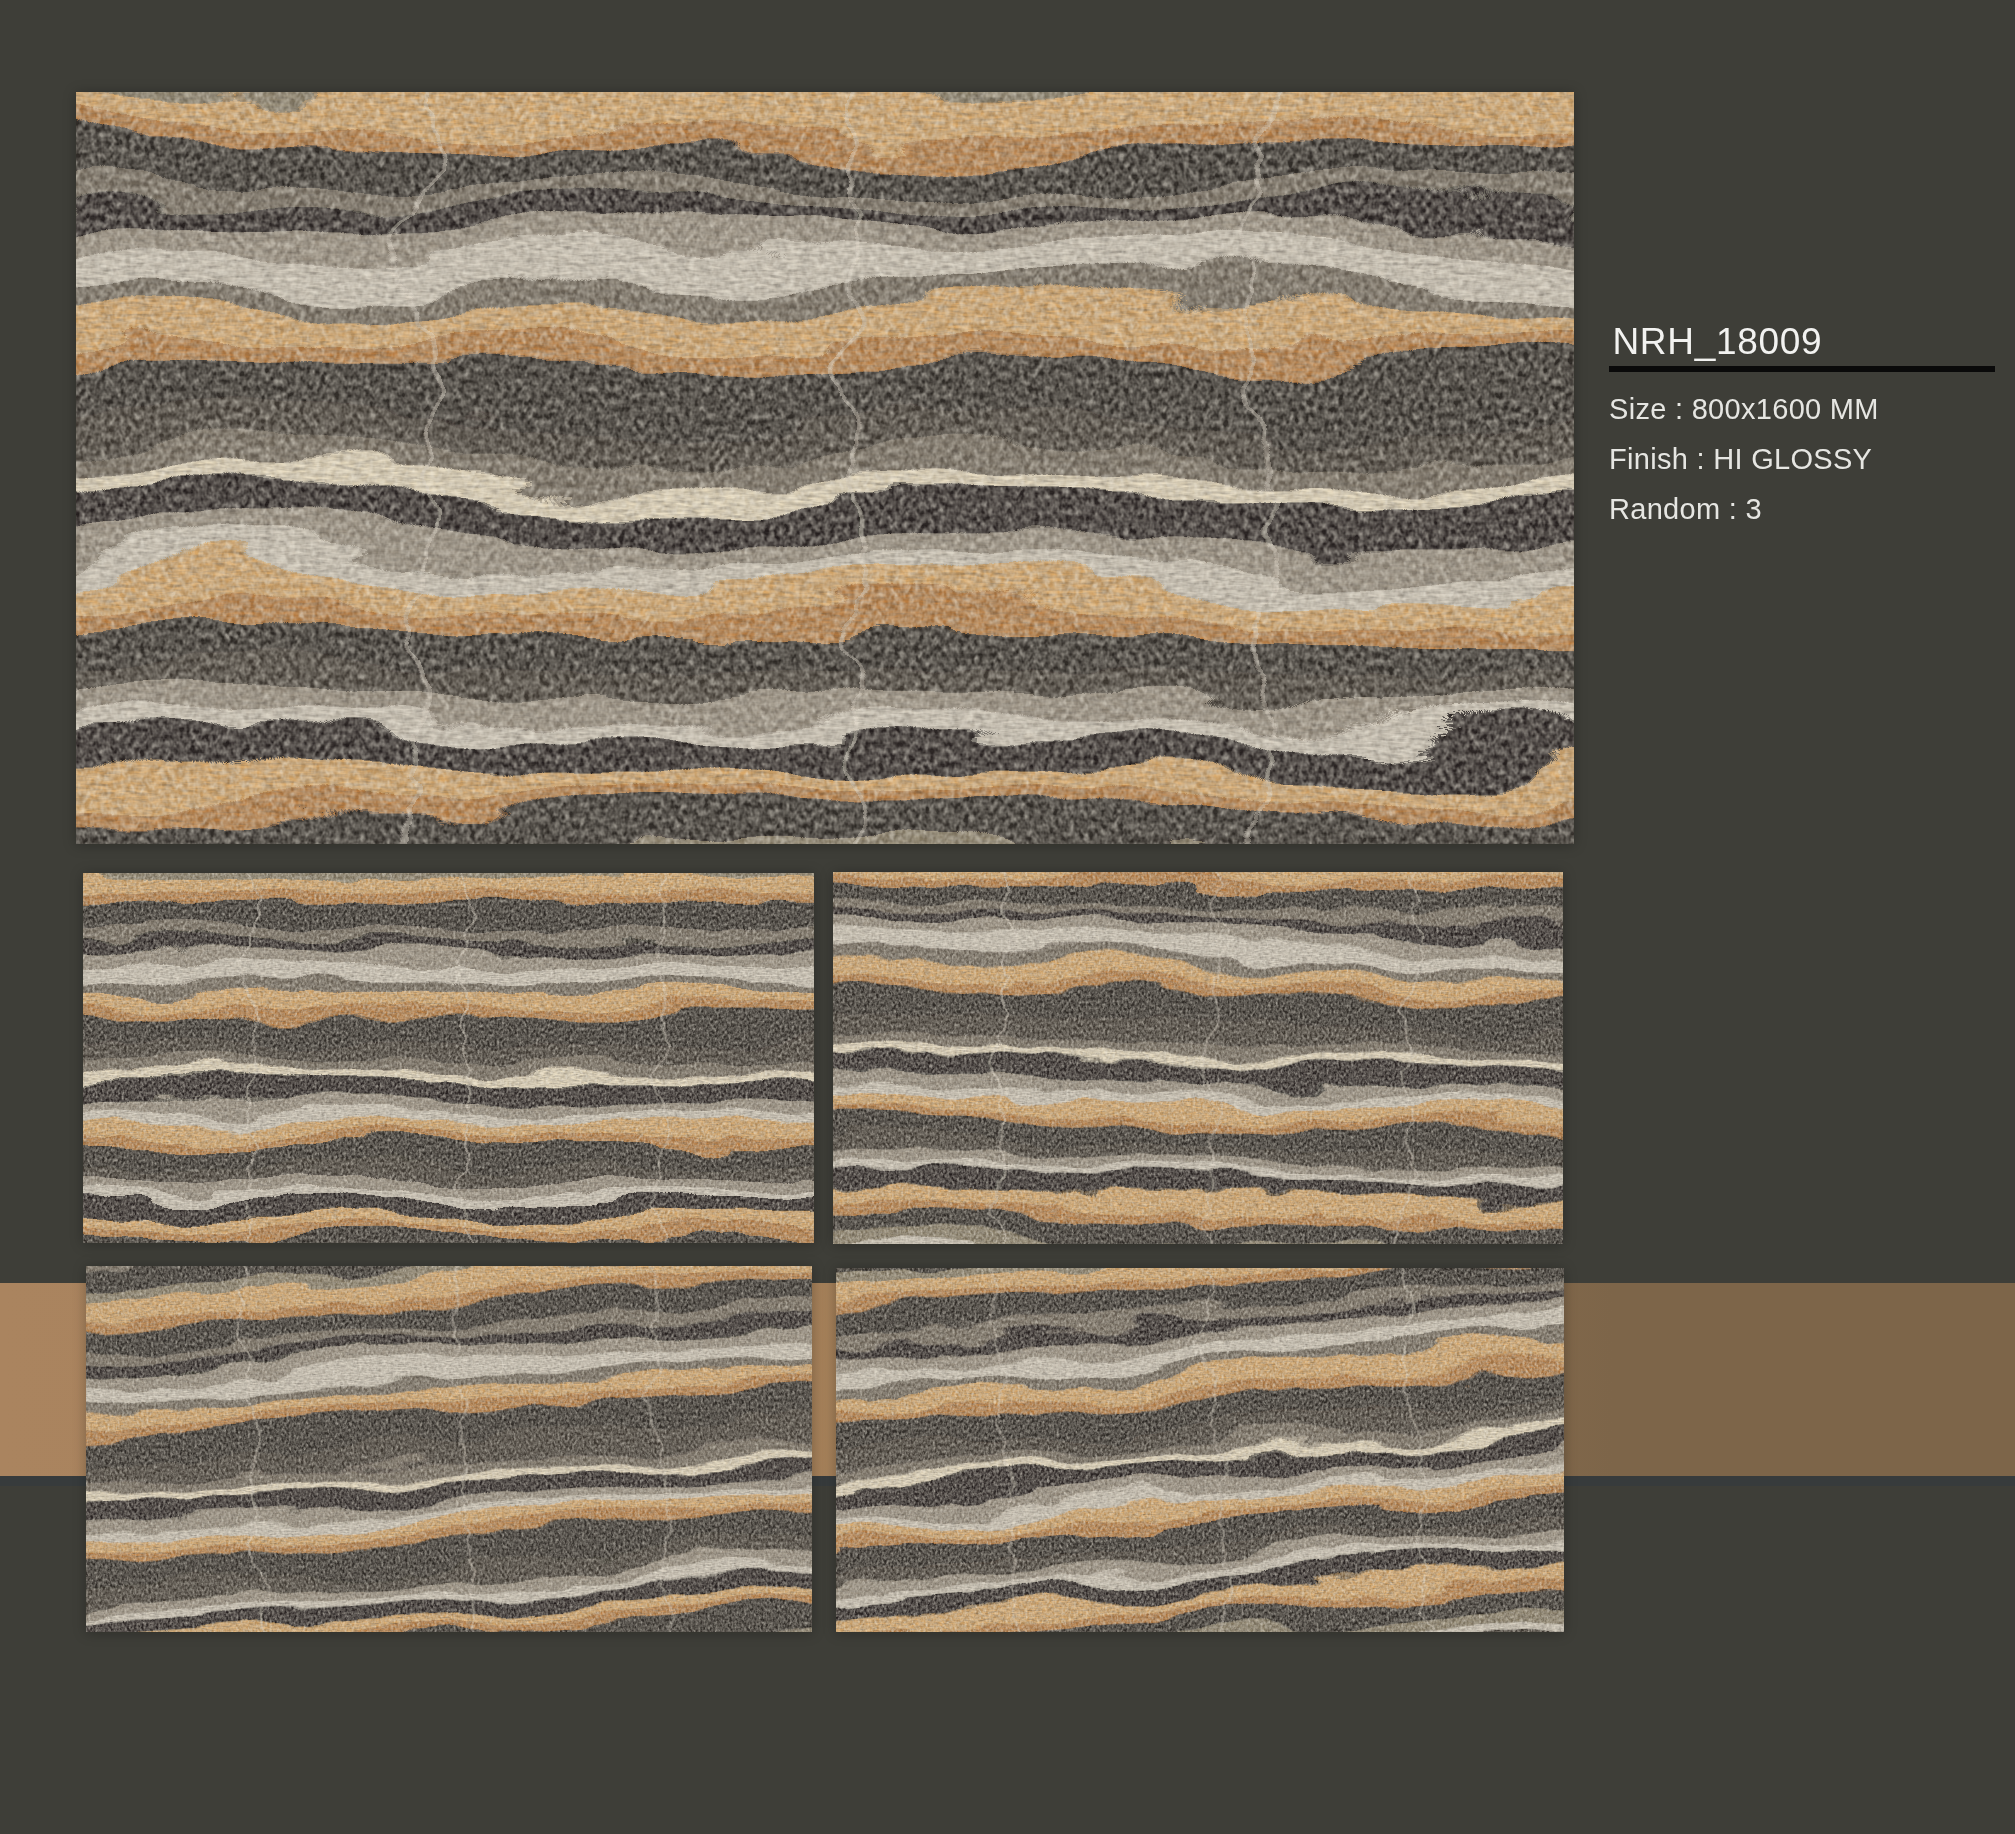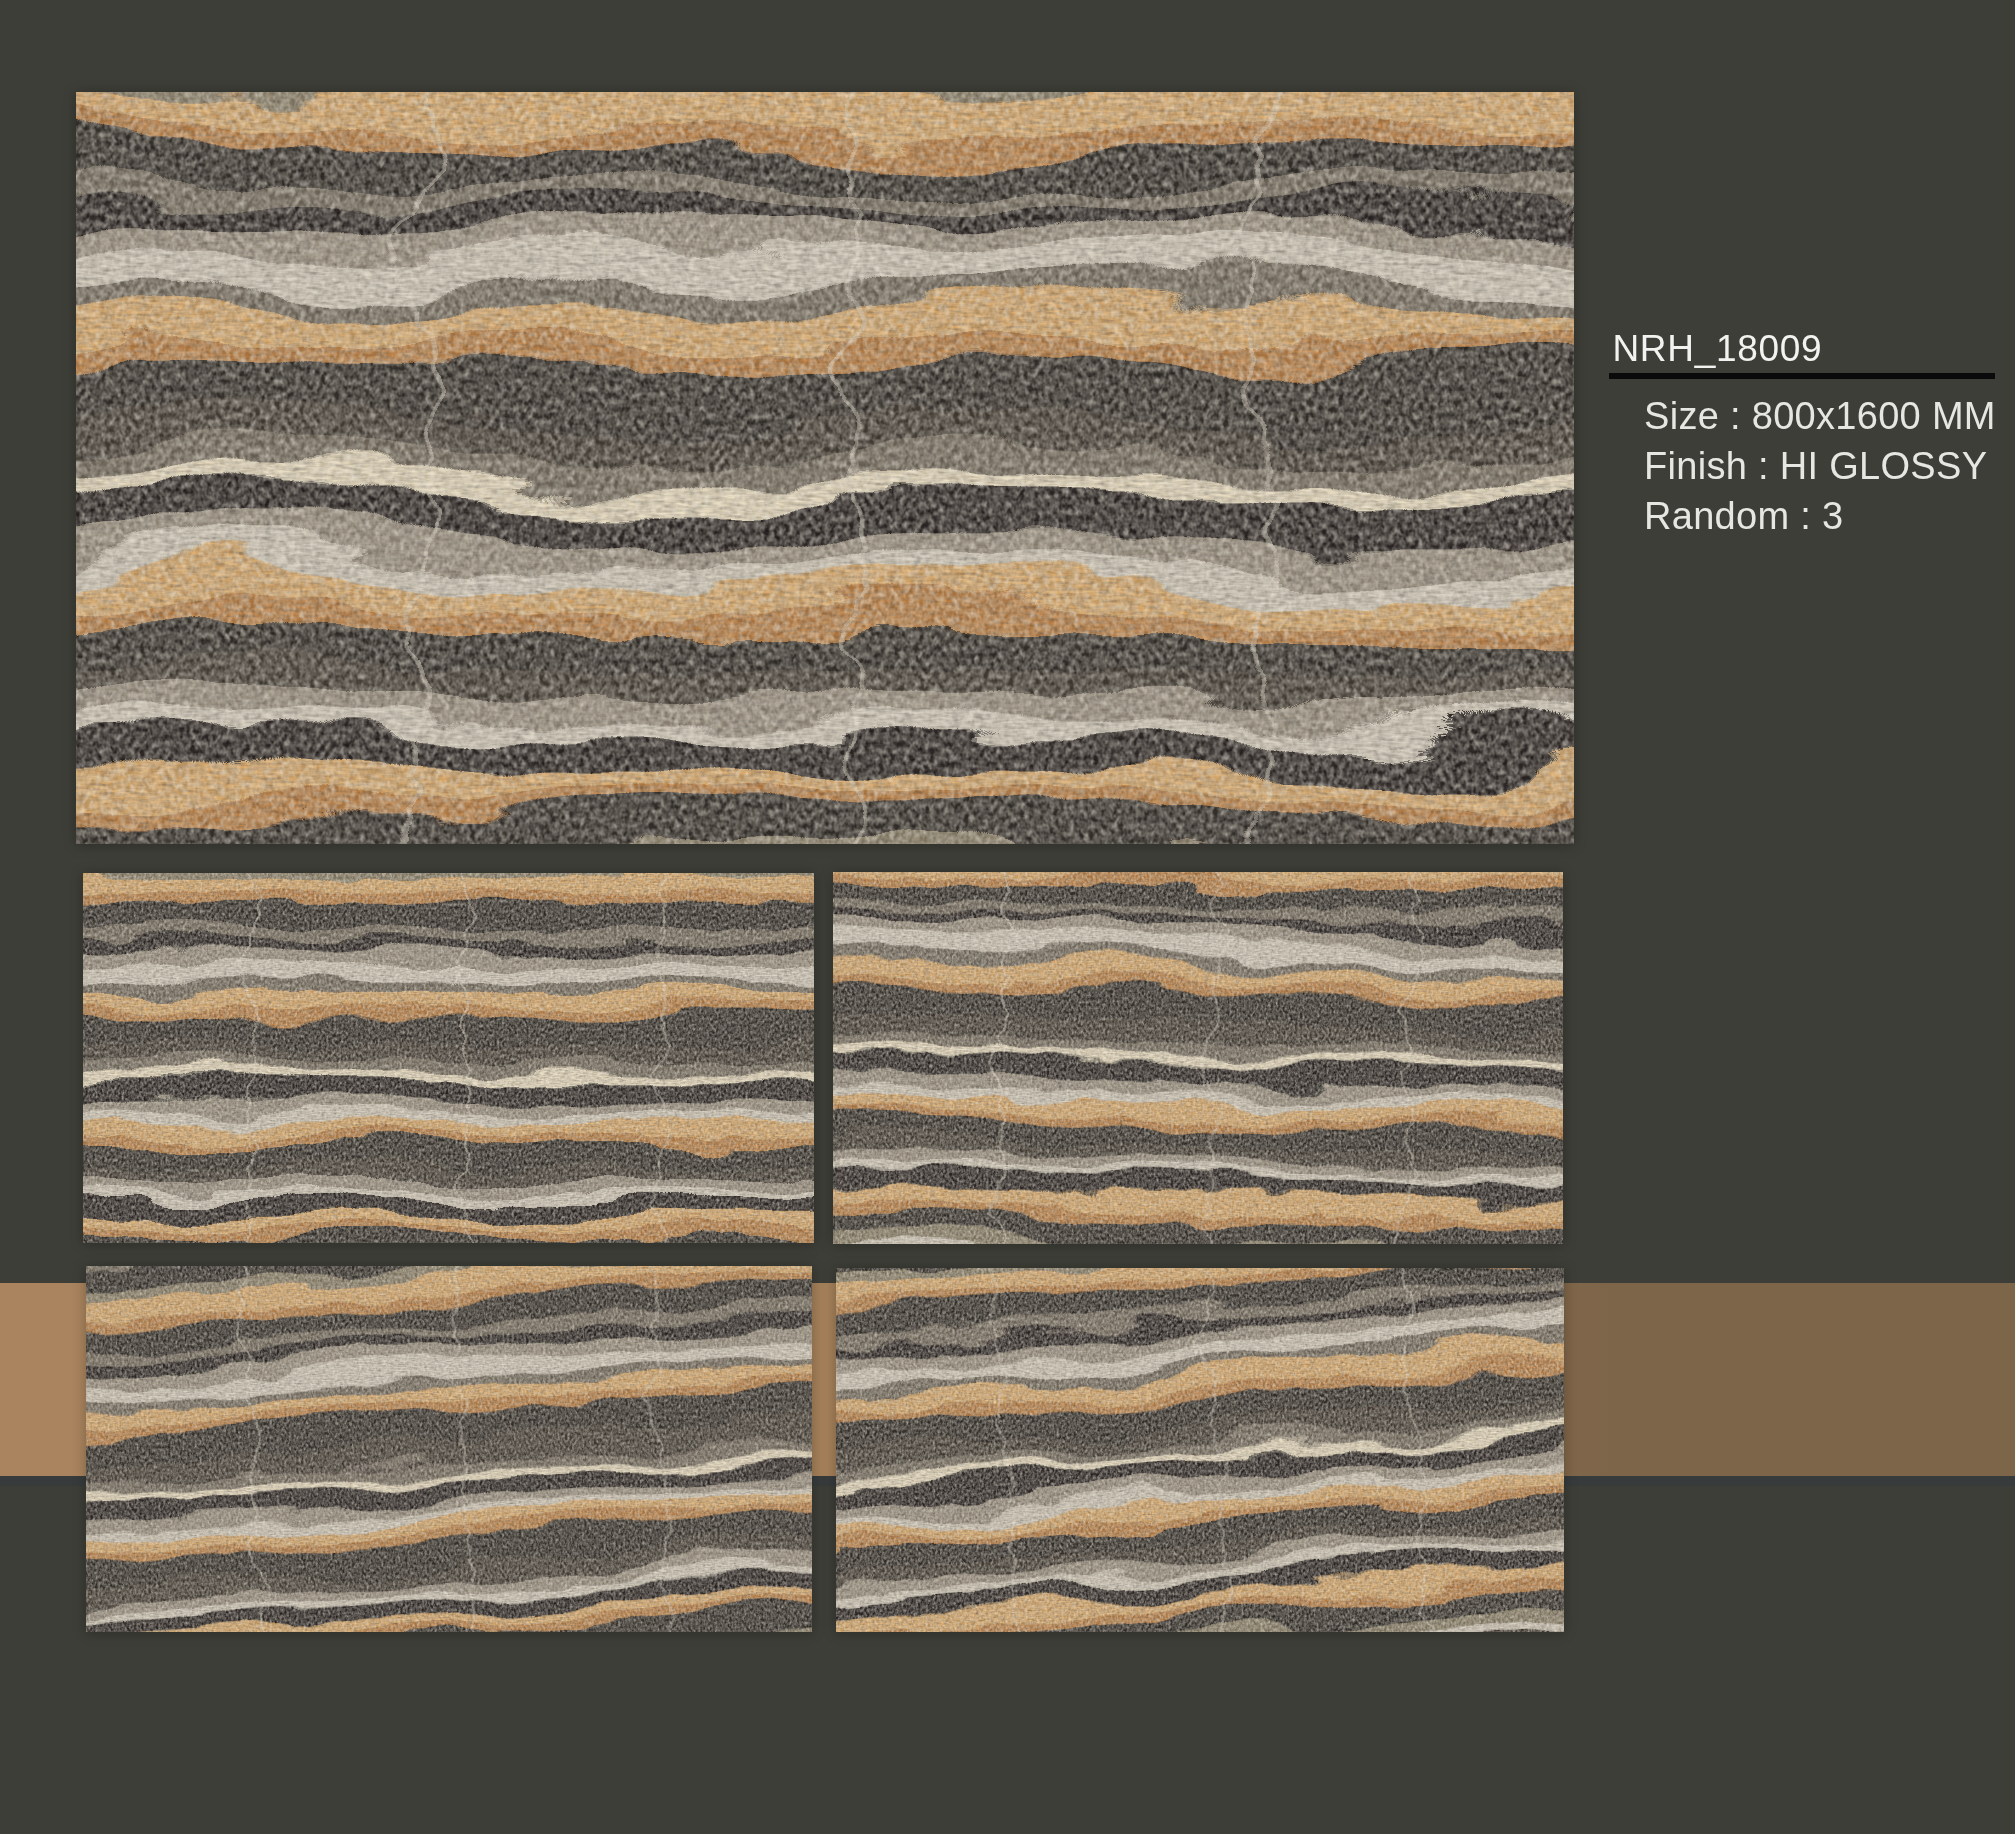--- a/index.html
+++ b/index.html
@@ -32,29 +32,29 @@
   .tile{
     position:absolute;z-index:2;overflow:hidden;background:#34302b;
     box-shadow:inset 0 0 0 2.1px rgba(205,205,198,.38), 0 1.4px 12.4px rgba(0,0,0,.28);
   }
   .tile svg{display:block;width:100%;height:100%;}
   .tile-large{left:76px;top:92px;width:1498px;height:752px;}
   .tile-a{left:83px;top:873px;width:731px;height:370px;}
   .tile-b{left:833px;top:872px;width:730px;height:372px;}
   .tile-c{left:86px;top:1266px;width:726px;height:366px;}
   .tile-d{left:836px;top:1268px;width:728px;height:364px;}
-  .info{position:absolute;left:1609px;top:328px;width:397px;z-index:2;}
+  .info{position:absolute;left:1609px;top:321px;width:397px;z-index:2;}
   .code{
     font-size:37px;line-height:41px;color:var(--title);
     padding-left:3.4px;letter-spacing:0.7px;
   }
   .rule{width:386px;height:6.2px;background:var(--underline);margin:4.1px 0 21px 0;}
   .line{
-    font-size:38px;line-height:33px;color:var(--text);
-    margin-bottom:17px;letter-spacing:0.3px;margin-left:35px;
+    font-size:29px;line-height:33px;color:var(--text);
+    margin-bottom:17px;letter-spacing:0.3px;
   }
 </style>
 </head>
 <body>
 
 <div class="page">
 
   <div class="band"></div>
   <div class="band-shadow"></div>
 

